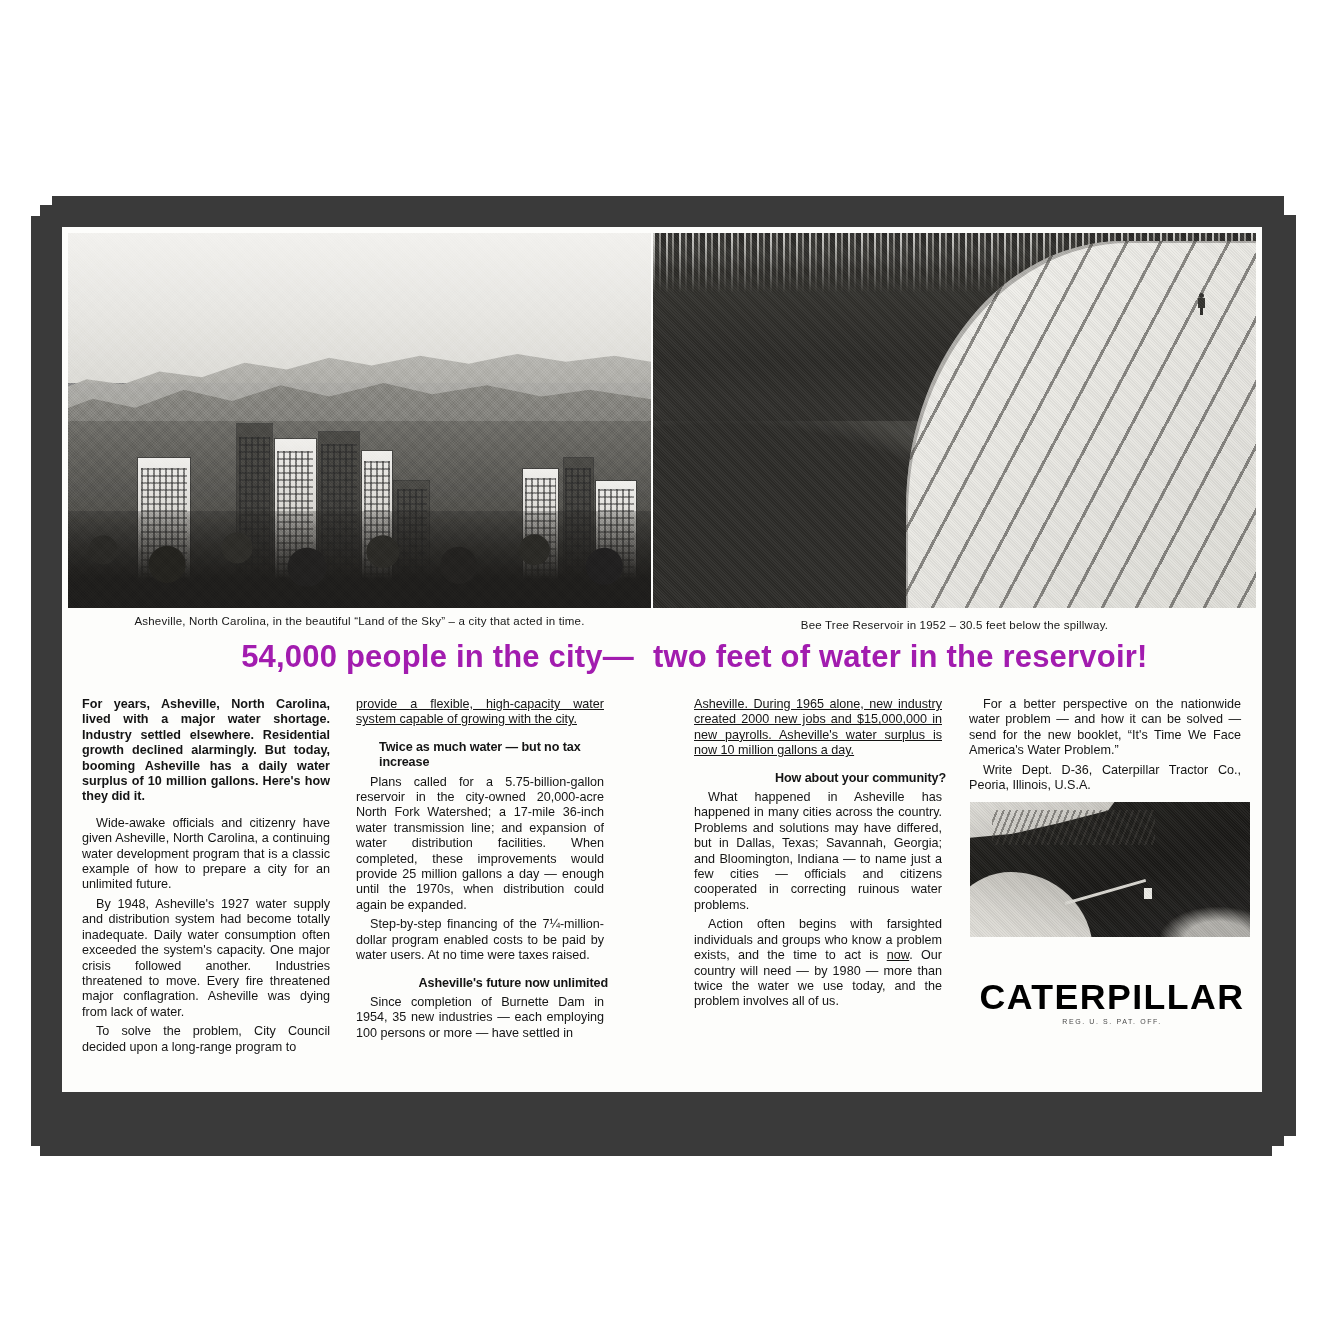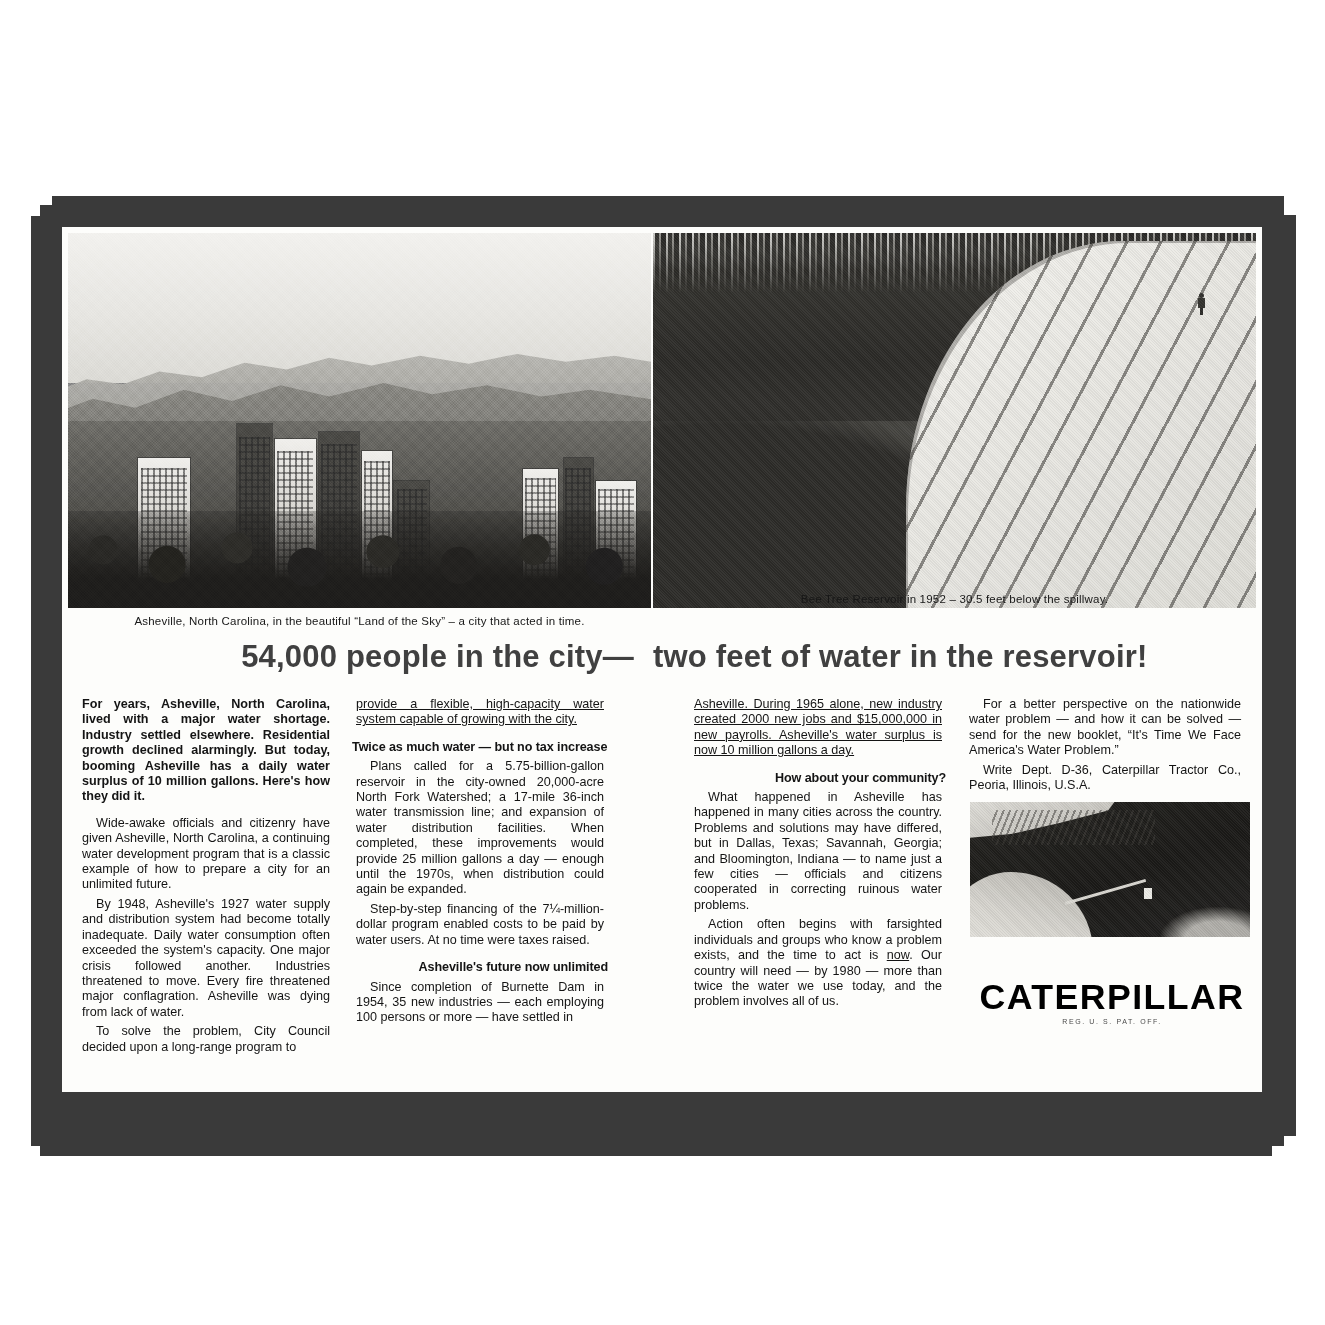--- a/index.html
+++ b/index.html
@@ -189,28 +189,28 @@
   
   .photo-caption {
     position: absolute;
     font-size: 11.5px;
     letter-spacing: .2px;
     color: #171717;
     text-align: center;
     white-space: nowrap;
   }
   #caption-asheville { left: 6px; top: 388px; width: 583px; }
-  #caption-reservoir { left: 591px; top: 366px; width: 603px; }
+  #caption-reservoir { left: 591px; top: 392px; width: 603px; }
 
   
   .headline {
     position: absolute;
     font-size: 31px;
     font-weight: bold;
-    color: #404040;
+    color: #a21caf;
     letter-spacing: .2px;
     white-space: nowrap;
   }
   #headline-left  { left: 6px;  top: 412px; width: 566px; text-align: right; }
   #headline-right { left: 591px; top: 412px; width: 603px; }
 
   
   .col {
     position: absolute;
     top: 466px;
@@ -233,21 +233,21 @@
     margin-bottom: 11px;
   }
   .col p.noindent { text-indent: 0; text-decoration: underline; }
   .col h3 {
     margin: 12px 0 2px 0;
     font-size: 12.6px;
     font-weight: bold;
     text-align: right;
     letter-spacing: -.1px;
   }
-  .col h3.left-sub { text-align: left; }
+  .col h3.left-sub { text-align: left; margin-left: 27px; }
   .u { text-decoration: underline; }
 
   
   #photo-dam {
     position: absolute;
     left: 908px;
     top: 575px;
     width: 280px;
     height: 135px;
     overflow: hidden;

